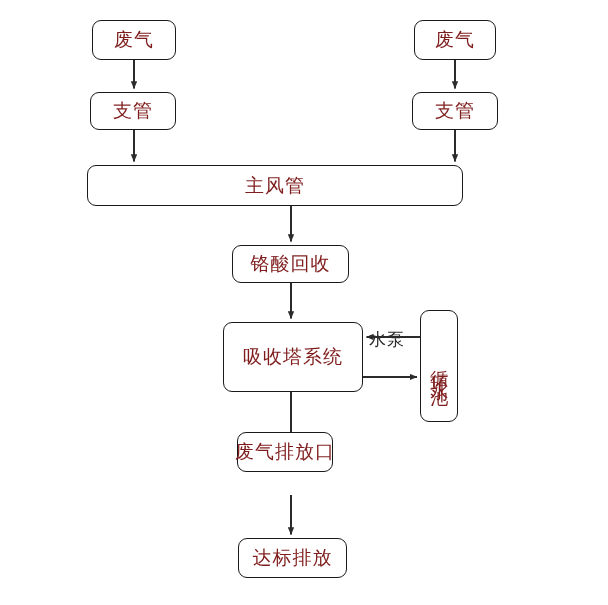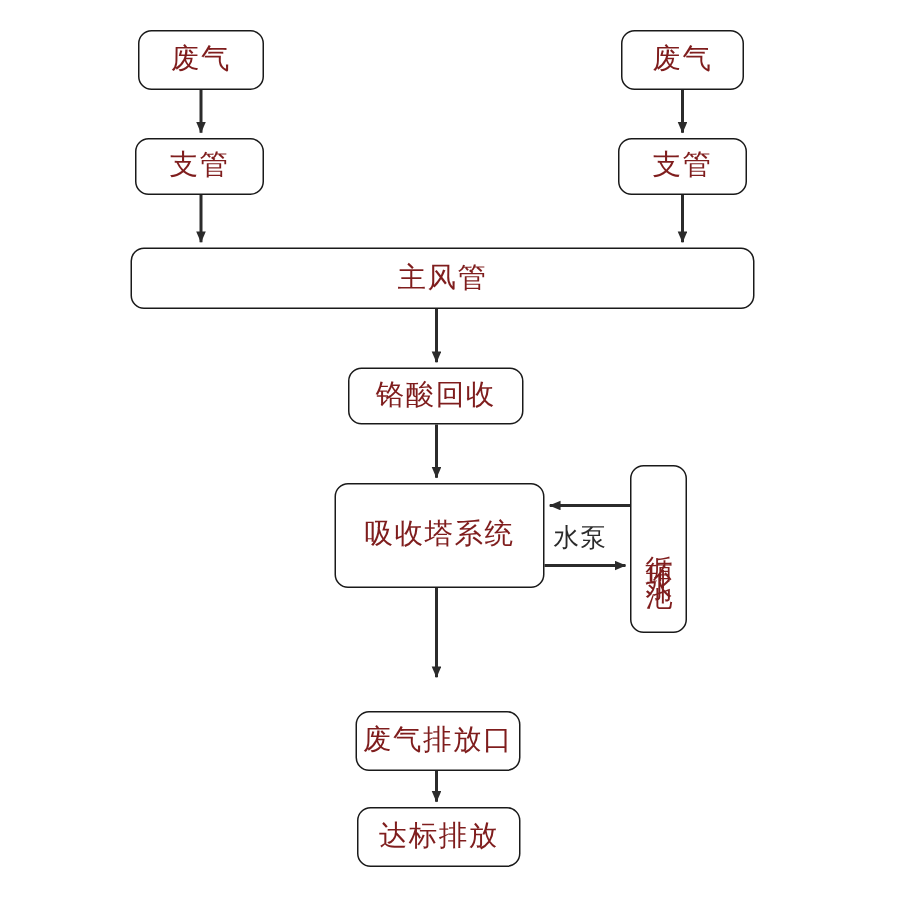--- a/index.html
+++ b/index.html
@@ -52,27 +52,27 @@
     color: #2b2b2b;
     letter-spacing: 1px;
     white-space: nowrap;
     background: transparent;
   }
   
   #n-waste-gas-left   { left: 92px;  top: 20px;  width: 84px;  height: 40px; }
   #n-branch-left      { left: 90px;  top: 92px;  width: 86px;  height: 38px; }
   #n-waste-gas-right  { left: 414px; top: 20px;  width: 82px;  height: 40px; }
   #n-branch-right     { left: 412px; top: 92px;  width: 86px;  height: 38px; }
-  #n-main-duct        { left: 87px;  top: 165px; width: 416px; height: 41px; }
+  #n-main-duct        { left: 87px;  top: 165px; width: 376px; height: 41px; }
   #n-chromic          { left: 232px; top: 245px; width: 117px; height: 38px; }
   #n-absorber         { left: 223px; top: 322px; width: 140px; height: 70px; font-size: 19px; }
   #n-water-pool       { left: 420px; top: 310px; width: 38px;  height: 112px; font-size: 18px; }
-  #n-outlet           { left: 237px; top: 474px; width: 110px; height: 40px; }
+  #n-outlet           { left: 237px; top: 432px; width: 96px; height: 40px; }
   #n-compliant        { left: 238px; top: 538px; width: 109px; height: 40px; }
-  #lbl-water-pump     { left: 369px; top: 347px; }
+  #lbl-water-pump     { left: 369px; top: 328px; }
 </style>
 </head>
 <body>
 
 <div id="diagram-root">
 
   <svg class="edges" viewBox="0 0 608 605" xmlns="http://www.w3.org/2000/svg">
     <defs>
       <marker id="arrowhead" markerWidth="9" markerHeight="9" refX="7.2" refY="3.2" orient="auto" markerUnits="userSpaceOnUse">
         <path d="M0,0 L7.6,3.2 L0,6.4 z" fill="#2b2b2b"></path>

